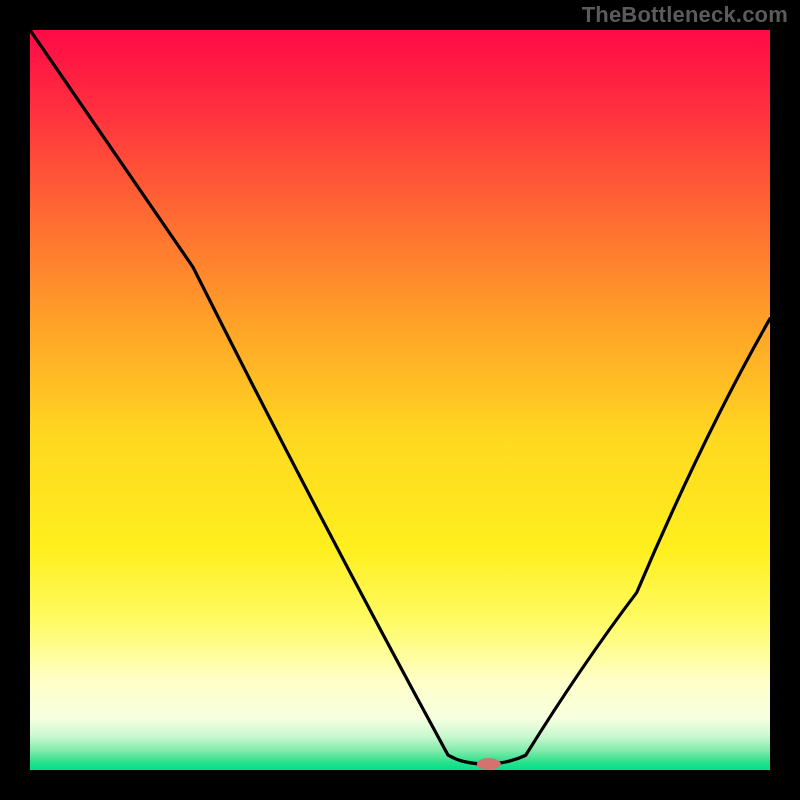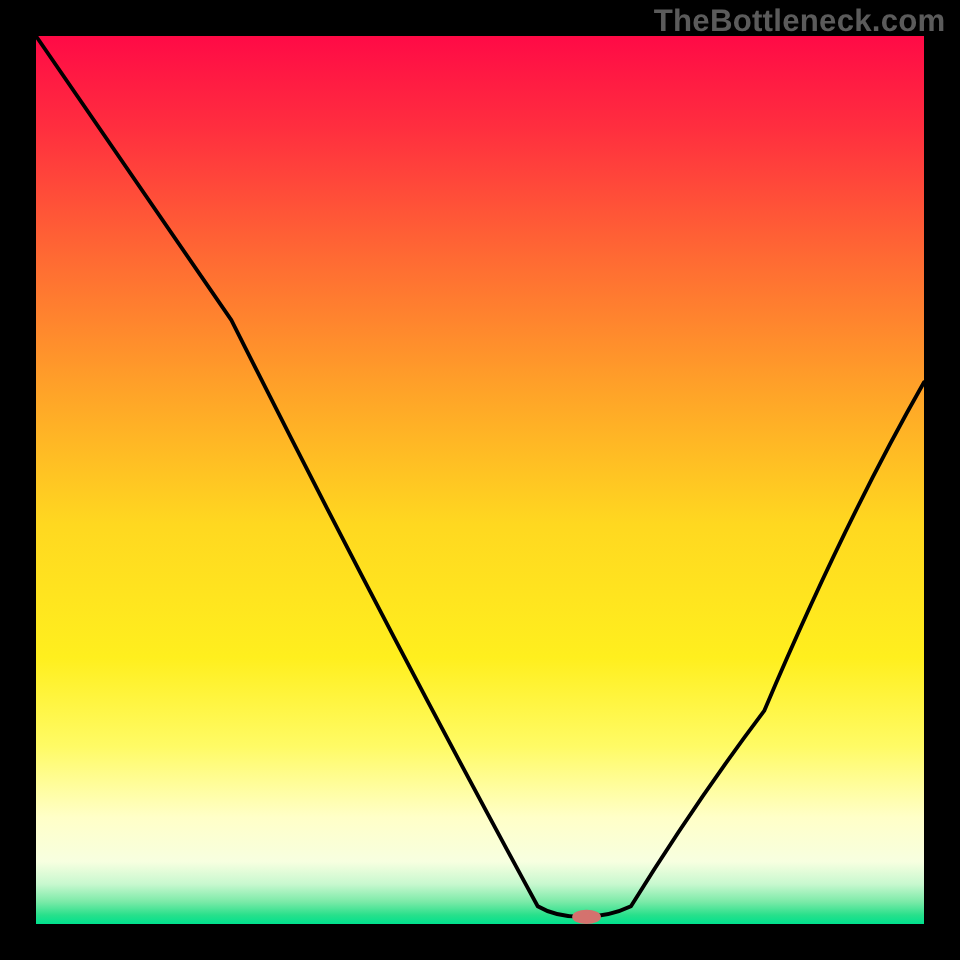--- a/index.html
+++ b/index.html
@@ -14,21 +14,21 @@
     position: relative;
     width: 800px;
     height: 800px;
   }
   .watermark {
     position: absolute;
     top: 2px;
     right: 12px;
     color: #5b5b5b;
     font-family: Arial, Helvetica, sans-serif;
-    font-size: 26px;
+    font-size: 22px;
     font-weight: 600;
     letter-spacing: 0.2px;
     z-index: 10;
   }
   svg {
     position: absolute;
     top: 0;
     left: 0;
   }
 </style>

